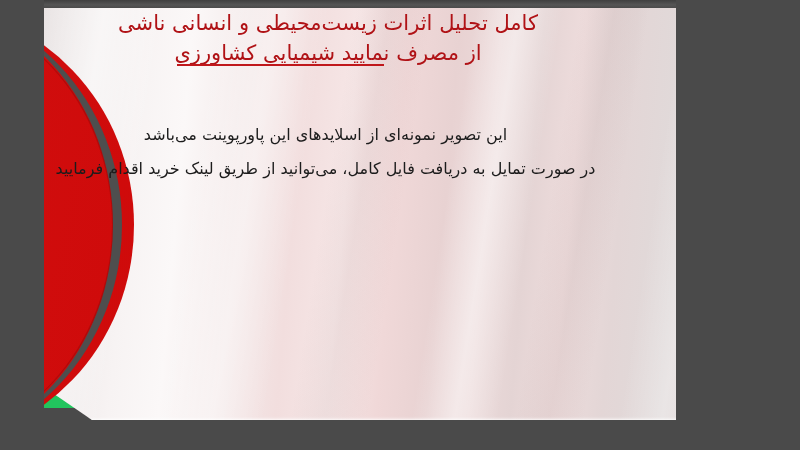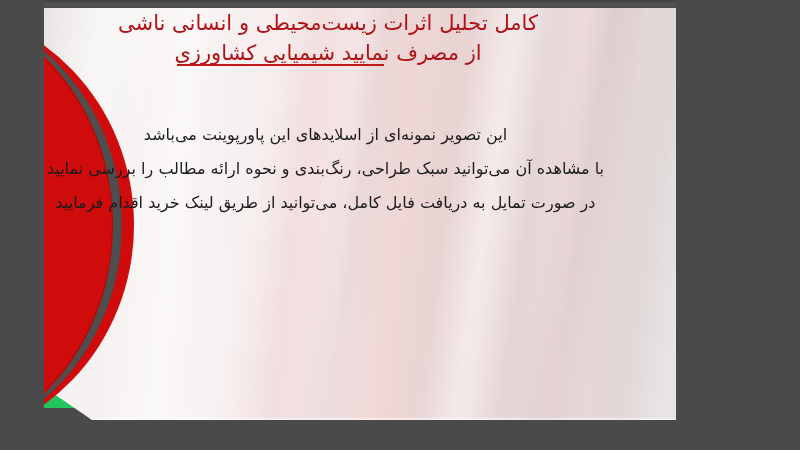--- a/index.html
+++ b/index.html
@@ -142,17 +142,16 @@
   <div class="red-left-arc"></div>
 
   <div class="title-block">
     <div class="title-line">کامل تحلیل اثرات زیست‌محیطی و انسانی ناشی</div>
     <div class="title-line">از مصرف نمایید شیمیایی کشاورزی</div>
   </div>
   <div class="title-underline"></div>
 
   <div class="body-block">
     <div class="body-line">این تصویر نمونه‌ای از اسلایدهای این پاورپوینت می‌باشد</div>
-    <div class="body-line">با مشاهده آن می‌توانید سبک طراحی، رنگ‌بندی و نحوه ارائه مطالب را بررسی نمایید</div>
     <div class="body-line">در صورت تمایل به دریافت فایل کامل، می‌توانید از طریق لینک خرید اقدام فرمایید</div>
   </div>
 
 </div>
 
 </body></html>

